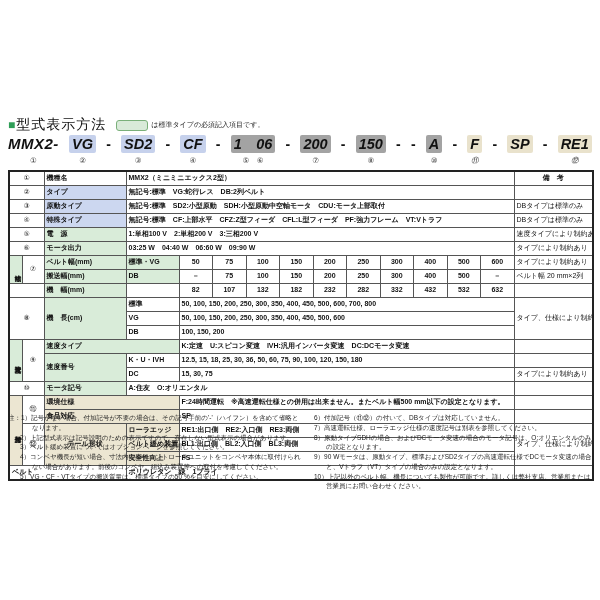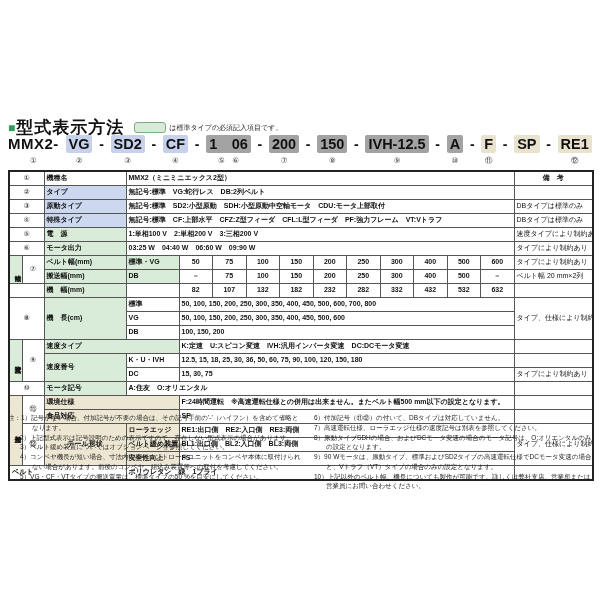--- a/index.html
+++ b/index.html
@@ -2,27 +2,27 @@
 <html><head>
 <meta charset="utf-8">
 <style>
   html,body{margin:0;padding:0;background:#fff;}
   .page{position:relative;width:600px;height:600px;background:#ffffff;
         font-family:"Liberation Sans","DejaVu Sans",sans-serif;color:#111;overflow:hidden;}
 
   
   .hdr{position:absolute;left:8px;top:116px;display:flex;align-items:center;}
   .hdr .sq{color:#2f9e57;font-size:12px;font-weight:bold;margin-right:1px;}
-  .hdr .ttl{font-size:17px;font-weight:bold;letter-spacing:1px;}
+  .hdr .ttl{font-size:14px;font-weight:normal;letter-spacing:1px;}
   .hdr .pill{width:30px;height:9px;background:#d9ead9;border:1px solid #7ab07a;border-radius:3px;margin:0 3px 0 10px;}
   .hdr .leg{font-size:7px;color:#222;}
 
   
   .code{position:absolute;left:8px;top:135px;width:584px;display:flex;justify-content:space-between;align-items:flex-start;}
-  .seg{display:flex;flex-direction:column;align-items:center;}
+  .seg{display:flex;flex-direction:column;align-items:center;font-style:italic;}
   .seg .bx{height:18px;line-height:18px;font-size:14.5px;font-weight:bold;padding:0 3px;border-radius:2px;white-space:nowrap;}
   .seg .pfx{height:18px;line-height:18px;font-size:15px;font-weight:bold;letter-spacing:0.5px;}
   .seg .ci{height:11px;line-height:11px;font-size:7.5px;color:#333;margin-top:2px;white-space:nowrap;}
   .sepd{height:18px;line-height:18px;font-size:14px;font-weight:bold;}
   .bg-blue{background:#c6d1ec;}
   .bg-green{background:#a3a3a3;}
   .bg-tan{background:#e9e2cc;}
 
   
   table.spec{position:absolute;left:8px;top:170px;width:584px;border-collapse:collapse;table-layout:fixed;
@@ -92,24 +92,20 @@
     <span class="seg">
         <span class="bx bg-green">200</span>
         <span class="ci">⑦</span>
       </span>
     <span class="sepd">-</span>
     <span class="seg">
         <span class="bx bg-green">150</span>
         <span class="ci">⑧</span>
       </span>
     <span class="sepd">-</span>
-    <span class="seg">
-        <span class="bx bg-green">IVH-12.5</span>
-        <span class="ci">⑨</span>
-      </span>
     <span class="sepd">-</span>
     <span class="seg">
         <span class="bx bg-green">A</span>
         <span class="ci">⑩</span>
       </span>
     <span class="sepd">-</span>
     <span class="seg">
         <span class="bx bg-tan">F</span>
         <span class="ci">⑪</span>
       </span>

